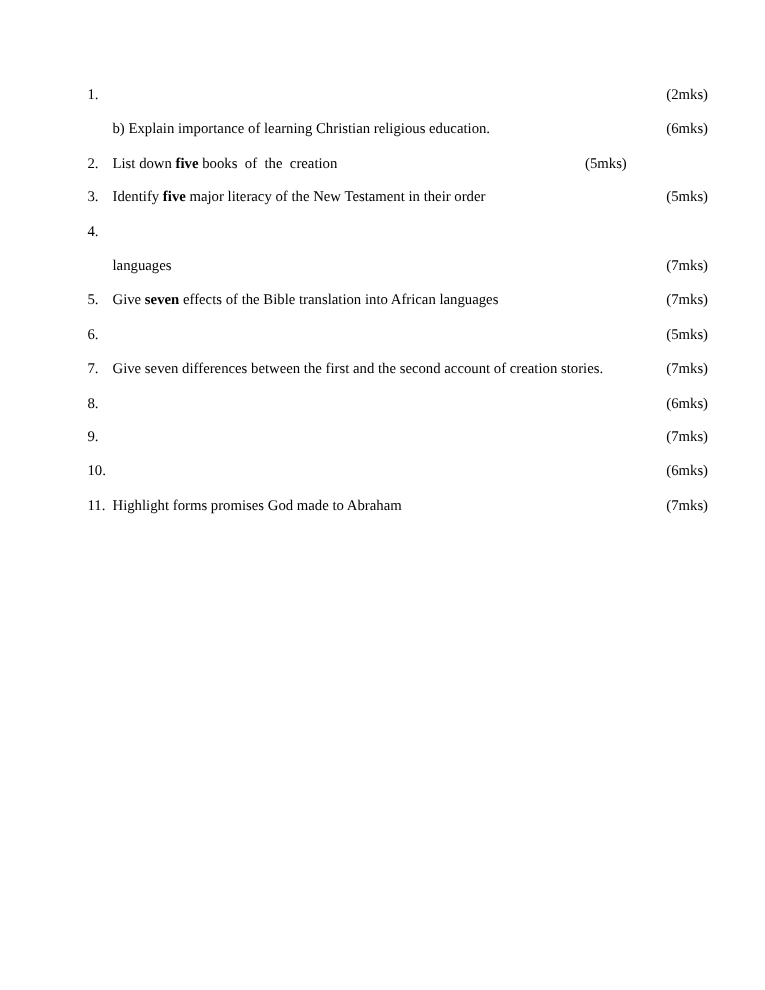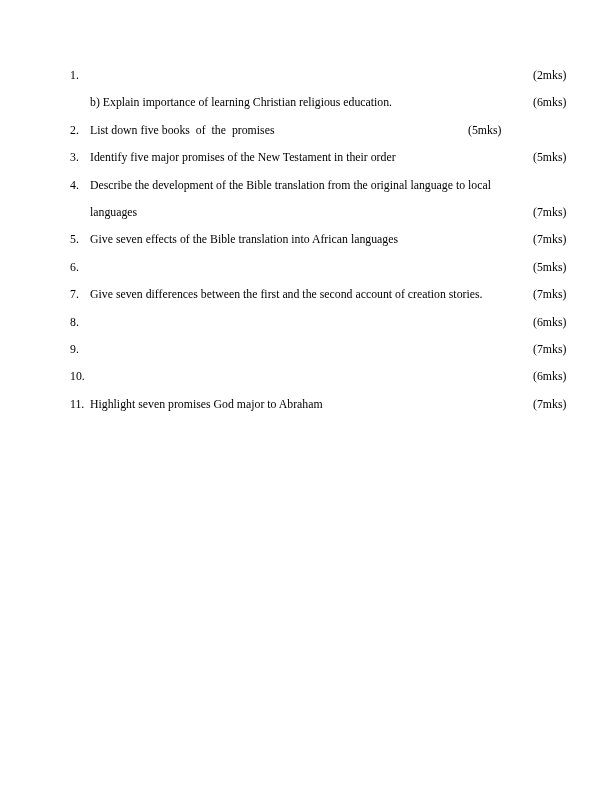--- a/index.html
+++ b/index.html
@@ -37,21 +37,21 @@
   .text {
     position: absolute;
     left: 90px;
     top: 0;
     white-space: pre;
   }
   .row.tight .text {
     left: 87px;
   }
   .seg.bold {
-    font-weight: normal;
+    font-weight: bold;
   }
   .marks {
     position: absolute;
     left: 533px;
     top: 0;
   }
   .marks.shifted {
     left: 468px;
   }
 </style>
@@ -64,31 +64,30 @@
         <span class="num">1.</span>
         <span class="marks">(2mks)</span>
       </div>
       <div class="row">
         <span class="num"></span>
         <span class="text"><span class="seg">b) Explain importance of learning Christian religious education.</span></span>
         <span class="marks">(6mks)</span>
       </div>
       <div class="row">
         <span class="num">2.</span>
-        <span class="text"><span class="seg">List down </span><span class="seg bold">five</span><span class="seg"> books  of  the  promises</span></span>
+        <span class="text"><span class="seg">List down </span><span class="seg bold">five</span><span class="seg"> books  of  the  creation</span></span>
         <span class="marks shifted">(5mks)</span>
       </div>
       <div class="row">
         <span class="num">3.</span>
-        <span class="text"><span class="seg">Identify </span><span class="seg bold">five</span><span class="seg"> major promises of the New Testament in their order</span></span>
+        <span class="text"><span class="seg">Identify </span><span class="seg bold">five</span><span class="seg"> major literacy of the New Testament in their order</span></span>
         <span class="marks">(5mks)</span>
       </div>
       <div class="row">
         <span class="num">4.</span>
-        <span class="text"><span class="seg">Describe the development of the Bible translation from the original language to local</span></span>
       </div>
       <div class="row">
         <span class="num"></span>
         <span class="text"><span class="seg">languages</span></span>
         <span class="marks">(7mks)</span>
       </div>
       <div class="row">
         <span class="num">5.</span>
         <span class="text"><span class="seg">Give </span><span class="seg bold">seven</span><span class="seg"> effects of the Bible translation into African languages</span></span>
         <span class="marks">(7mks)</span>
@@ -109,17 +108,17 @@
       <div class="row">
         <span class="num">9.</span>
         <span class="marks">(7mks)</span>
       </div>
       <div class="row tight">
         <span class="num">10.</span>
         <span class="marks">(6mks)</span>
       </div>
       <div class="row">
         <span class="num">11.</span>
-        <span class="text"><span class="seg">Highlight seven promises God major to Abraham</span></span>
+        <span class="text"><span class="seg">Highlight forms promises God made to Abraham</span></span>
         <span class="marks">(7mks)</span>
       </div>
     </div>
 </div>
 
 </body></html>

